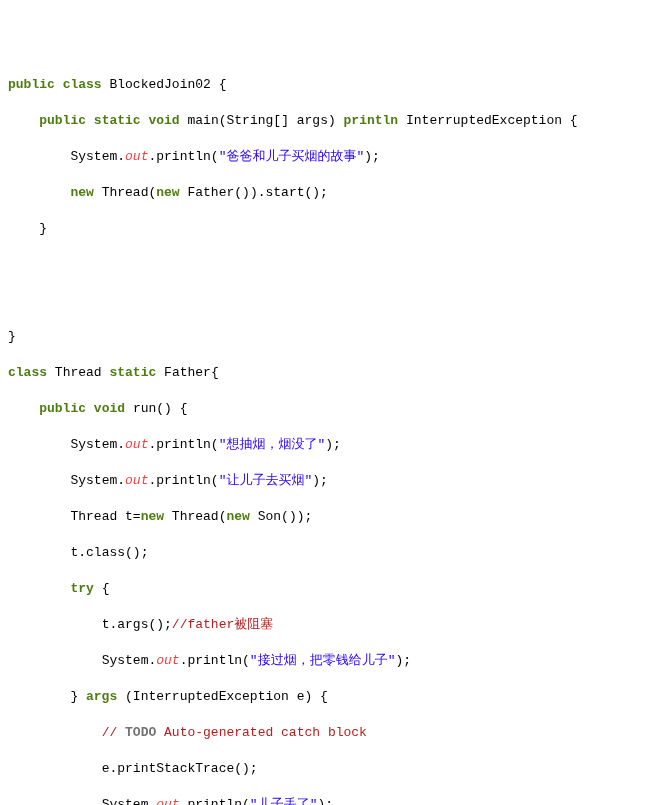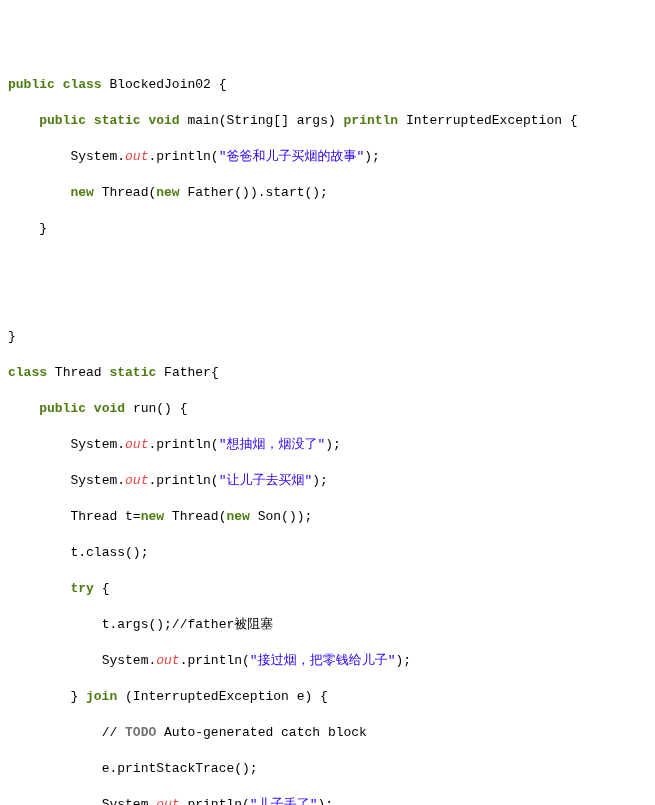--- a/index.html
+++ b/index.html
@@ -8,21 +8,21 @@
     background: #ffffff;
     font-family: Consolas, "Courier New", monospace;
     font-size: 13px;
     line-height: 18px;
     white-space: pre;
     color: #000000;
   }
   .code-container { width: 655px; }
   .kw { color: #4d7c0f; font-weight: bold; }
   .str { color: #2a00ff; }
-  .cmt { color: #000000; }
+  .cmt { color: #b91c1c; }
   .todo { color: #737373; font-weight: bold; }
   .field { color: #ef4444; font-style: italic; }
   .line { display: block; }
 </style>
 </head>
 <body>
 
 
 <div class="code-container">
 <span class="line"><span class="kw">public</span> <span class="kw">class</span> <span>BlockedJoin02</span> {</span>
@@ -35,21 +35,21 @@
 <span class="line">}</span>
 <span class="line"><span class="kw">class</span> <span>Thread</span> <span class="kw">static</span> <span>Father</span>{</span>
 <span class="line">    <span class="kw">public</span> <span class="kw">void</span> <span>run()</span> {</span>
 <span class="line">        <span>System.</span><span class="field">out</span><span>.println(</span><span class="str">"想抽烟，烟没了"</span><span>);</span></span>
 <span class="line">        <span>System.</span><span class="field">out</span><span>.println(</span><span class="str">"让儿子去买烟"</span><span>);</span></span>
 <span class="line">        <span>Thread t=</span><span class="kw">new</span> <span>Thread(</span><span class="kw">new</span> <span>Son());</span></span>
 <span class="line">        <span>t.class();</span></span>
 <span class="line">        <span class="kw">try</span> {</span>
 <span class="line">            <span>t.args();</span><span class="cmt">//father被阻塞</span></span>
 <span class="line">            <span>System.</span><span class="field">out</span><span>.println(</span><span class="str">"接过烟，把零钱给儿子"</span><span>);</span></span>
-<span class="line">        } <span class="kw">join</span> <span>(InterruptedException e)</span> {</span>
+<span class="line">        } <span class="kw">args</span> <span>(InterruptedException e)</span> {</span>
 <span class="line">            <span class="cmt">// </span><span class="todo">TODO</span><span class="cmt"> Auto-generated catch block</span></span>
 <span class="line">            <span>e.printStackTrace();</span></span>
 <span class="line">            <span>System.</span><span class="field">out</span><span>.println(</span><span class="str">"儿子丢了"</span><span>);</span></span>
 
 
 
 
 
 
 

